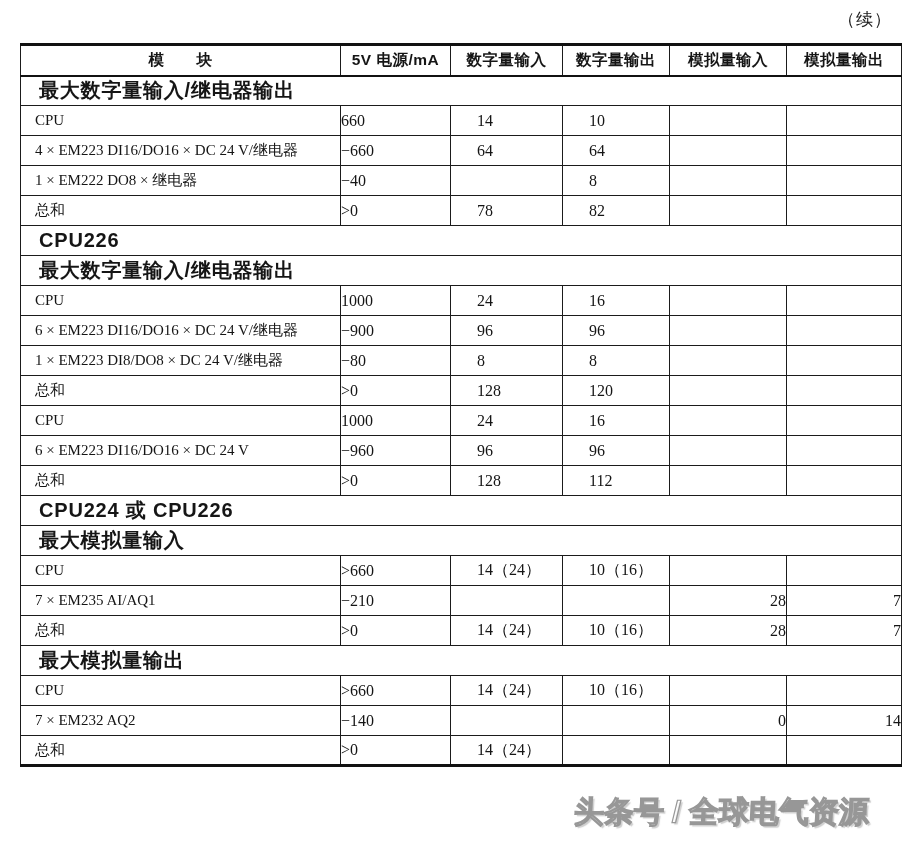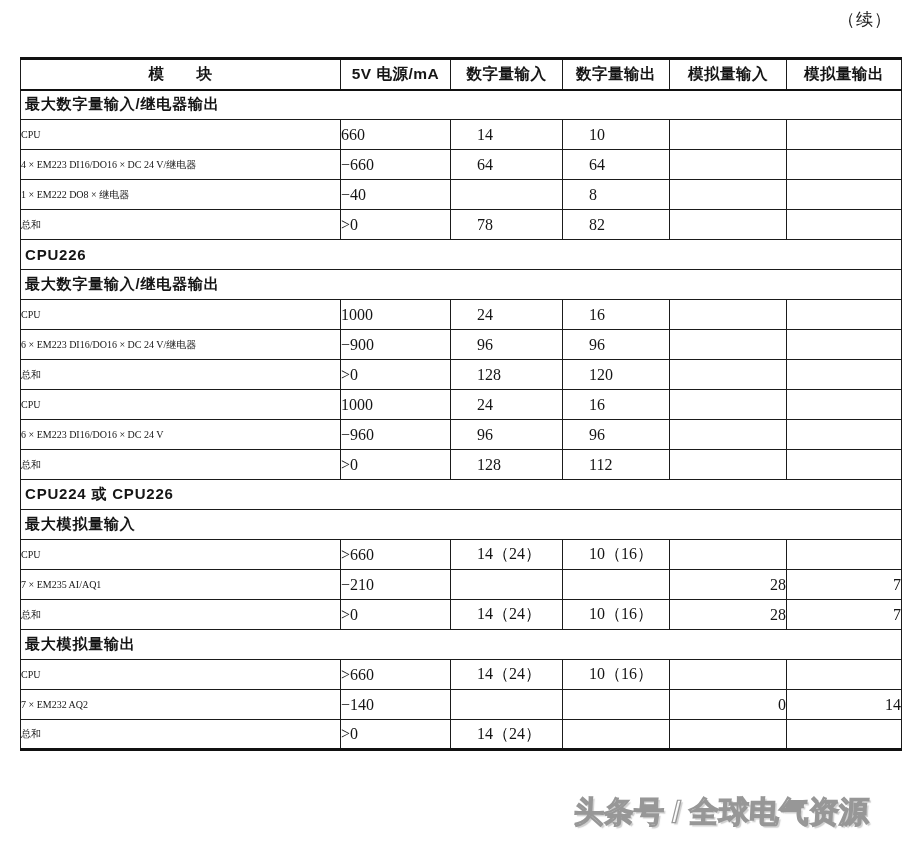--- a/index.html
+++ b/index.html
@@ -17,21 +17,21 @@
     position: absolute;
     top: 8px; right: 30px;
     font-size: 17px;
     font-family: "Liberation Serif", "DejaVu Serif", serif;
     color: #1a1a1a;
     letter-spacing: 1px;
   }
 
   table.spec {
     position: absolute;
-    left: 20px; top: 57px;
+    left: 20px; top: 43px;
     width: 881px;
     border-collapse: collapse;
     table-layout: fixed;
   }
   table.spec col.c1 { width: 320px; }
   table.spec col.c2 { width: 110px; }
   table.spec col.c3 { width: 112px; }
   table.spec col.c4 { width: 107px; }
   table.spec col.c5 { width: 117px; }
   table.spec col.c6 { width: 115px; }
@@ -55,27 +55,27 @@
     letter-spacing: 0.5px;
   }
 
   table.spec tbody tr { height: 30px; }
   table.spec tbody tr:last-child td { border-bottom: 3.2px solid #111; }
 
   
   td.section {
     font-family: "Liberation Sans", "DejaVu Sans", sans-serif;
     font-weight: 600;
-    font-size: 15px;
-    padding-left: 4px;
+    font-size: 20px;
+    padding-left: 18px;
     letter-spacing: 0.8px;
   }
 
   td.cell { font-size: 16px; }
-  td.cell-module { font-size: 10px; margin-top: 16px; }
+  td.cell-module { padding-left: 14px; font-size: 15px; margin-top: 16px; }
   td.cell-power  { }
   td.cell-di, td.cell-do { padding-left: 26px; }
   td.cell-ai, td.cell-ao { text-align: right; }
 
   .watermark {
     position: absolute;
     left: 574px; top: 792px;
     width: 340px;
     font-family: "Liberation Sans", "DejaVu Sans", sans-serif;
     font-size: 30px;
@@ -166,20 +166,28 @@
         </tr>
         <tr>
           <td class="cell cell-module">6 × EM223 DI16/DO16 × DC 24 V/继电器</td>
           <td class="cell cell-power">−900</td>
           <td class="cell cell-di">96</td>
           <td class="cell cell-do">96</td>
           <td class="cell cell-ai"></td>
           <td class="cell cell-ao"></td>
         </tr>
         <tr>
+          <td class="cell cell-module">1 × EM223 DI8/DO8 × DC 24 V/继电器</td>
+          <td class="cell cell-power">−80</td>
+          <td class="cell cell-di">8</td>
+          <td class="cell cell-do">8</td>
+          <td class="cell cell-ai"></td>
+          <td class="cell cell-ao"></td>
+        </tr>
+        <tr>
           <td class="cell cell-module">总和</td>
           <td class="cell cell-power">&gt;0</td>
           <td class="cell cell-di">128</td>
           <td class="cell cell-do">120</td>
           <td class="cell cell-ai"></td>
           <td class="cell cell-ao"></td>
         </tr>
         <tr>
           <td class="cell cell-module">CPU</td>
           <td class="cell cell-power">1000</td>

